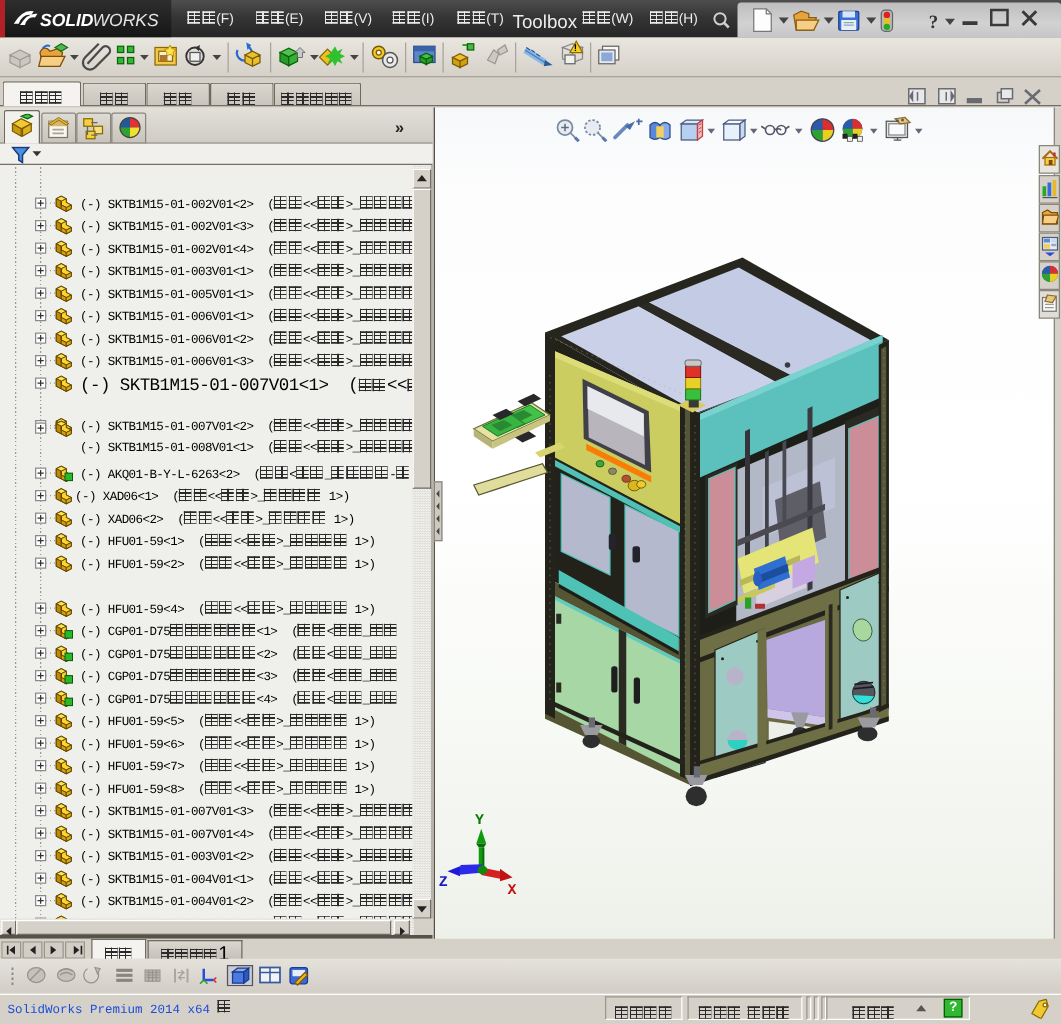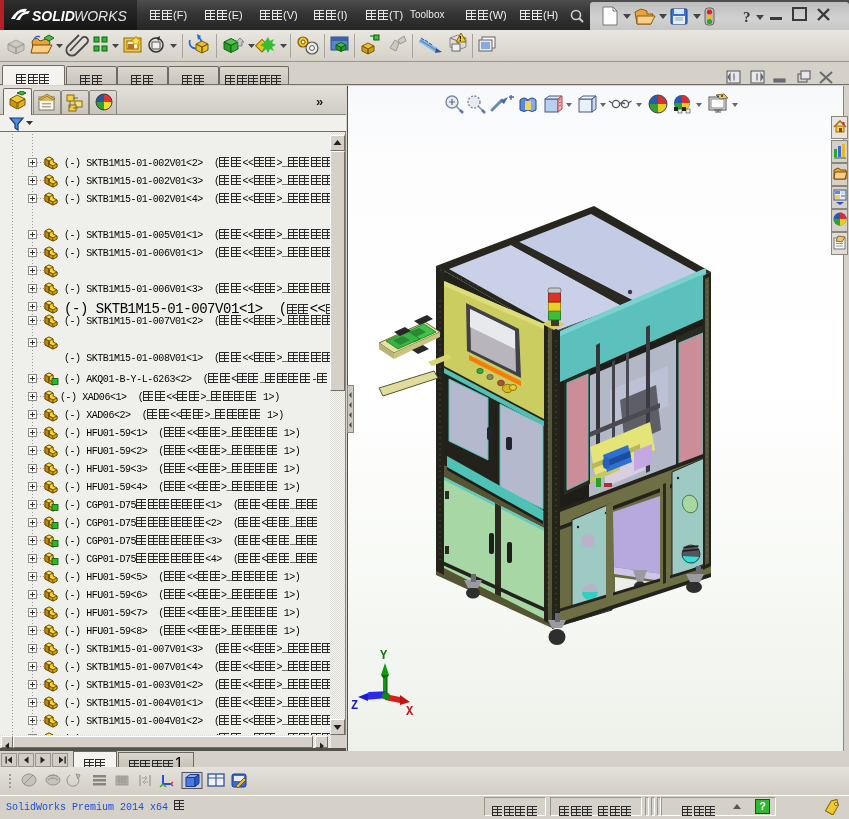--- a/index.html
+++ b/index.html
@@ -21,21 +21,21 @@
 <path d="M3 14 Q10 2 19 4 L17 7 Q10 6 7 14 Z" fill="#fff"></path>
 <path d="M8 15 Q14 5 22 6 L20 9 Q14 8 12 15 Z" fill="#fff"></path>
 <text x="24" y="15.5" font-family="Liberation Sans" font-size="14" font-weight="bold" font-style="italic" fill="#ffffff">SOLID</text>
 <text x="66" y="15.5" font-family="Liberation Sans" font-size="14" font-style="italic" fill="#e4e4e4">WORKS</text>
 </svg>
 <div class="abs" style="left:150px;top:9px;font-size:11px;color:#ececec;white-space:nowrap"><span class="kw"></span><span class="kw"></span>(F)</div>
 <div class="abs" style="left:205px;top:9px;font-size:11px;color:#ececec;white-space:nowrap"><span class="kw"></span><span class="kw"></span>(E)</div>
 <div class="abs" style="left:260px;top:9px;font-size:11px;color:#ececec;white-space:nowrap"><span class="kw"></span><span class="kw"></span>(V)</div>
 <div class="abs" style="left:314px;top:9px;font-size:11px;color:#ececec;white-space:nowrap"><span class="kw"></span><span class="kw"></span>(I)</div>
 <div class="abs" style="left:366px;top:9px;font-size:11px;color:#ececec;white-space:nowrap"><span class="kw"></span><span class="kw"></span>(T)</div>
-<div class="abs" style="left:410px;top:9px;font-size:10px;color:#ececec;white-space:nowrap">Toolbox</div>
+<div class="abs" style="left:410px;top:9px;font-size:15px;color:#ececec;white-space:nowrap">Toolbox</div>
 <div class="abs" style="left:466px;top:9px;font-size:11px;color:#ececec;white-space:nowrap"><span class="kw"></span><span class="kw"></span>(W)</div>
 <div class="abs" style="left:520px;top:9px;font-size:11px;color:#ececec;white-space:nowrap"><span class="kw"></span><span class="kw"></span>(H)</div>
 <svg class="abs" style="left:568px;top:8px" width="18" height="16" viewBox="0 0 18 16">
 <circle cx="8" cy="7" r="4.5" fill="none" stroke="#cfcfcf" stroke-width="1.6"></circle>
       <line x1="11" y1="10" x2="15" y2="14" stroke="#cfcfcf" stroke-width="2"></line>
     </svg>
 <div class="abs" style="left:590px;top:2px;width:259px;height:28px;background:linear-gradient(180deg,#bdbdbd,#d2d2d2 60%,#c6c6c6);border-radius:3px 3px 0 0"></div>
 
 <svg class="abs" style="left:601px;top:6px" width="240" height="20" viewBox="0 0 240 20">
 
@@ -260,20 +260,30 @@
       <div class="abs" style="left:0;top:58px;width:330px;height:18px">
 <div class="abs" style="left:28px;top:4px;width:9px;height:9px;background:#fff;border:1px solid #8a8a8a"></div>
 <div class="abs" style="left:30px;top:8px;width:5px;height:1px;background:#333"></div>
 <div class="abs" style="left:32px;top:6px;width:1px;height:5px;background:#333"></div>
 <div class="abs" style="left:37px;top:8px;width:7px;height:1px;background:repeating-linear-gradient(90deg,#9a9a9a 0 1px,transparent 1px 3px)"></div>
 <svg class="abs" style="left:43px;top:0" width="16" height="17" viewBox="0 0 16 17">
           <use href="#part"></use>
         </svg>
 <div class="abs mono" style="left:64px;top:3px;font-size:10px;letter-spacing:-0.45px;color:#000;white-space:nowrap">(-) SKTB1M15-01-002V01&lt;4&gt; &nbsp;(<span class="k"></span><span class="k"></span>&lt;&lt;<span class="k"></span><span class="k"></span>&gt;_<span class="k"></span><span class="k"></span><span class="k"></span><span class="k"></span></div>
 </div>
+      <div class="abs" style="left:0;top:76px;width:330px;height:18px">
+<div class="abs" style="left:28px;top:4px;width:9px;height:9px;background:#fff;border:1px solid #8a8a8a"></div>
+<div class="abs" style="left:30px;top:8px;width:5px;height:1px;background:#333"></div>
+<div class="abs" style="left:32px;top:6px;width:1px;height:5px;background:#333"></div>
+<div class="abs" style="left:37px;top:8px;width:7px;height:1px;background:repeating-linear-gradient(90deg,#9a9a9a 0 1px,transparent 1px 3px)"></div>
+<svg class="abs" style="left:43px;top:0" width="16" height="17" viewBox="0 0 16 17">
+          <use href="#part"></use>
+        </svg>
+<div class="abs mono" style="left:64px;top:3px;font-size:10px;letter-spacing:-0.45px;color:#000;white-space:nowrap">(-) SKTB1M15-01-003V01&lt;1&gt; &nbsp;(<span class="k"></span><span class="k"></span>&lt;&lt;<span class="k"></span><span class="k"></span>&gt;_<span class="k"></span><span class="k"></span><span class="k"></span><span class="k"></span></div>
+</div>
       <div class="abs" style="left:0;top:94px;width:330px;height:18px">
 <div class="abs" style="left:28px;top:4px;width:9px;height:9px;background:#fff;border:1px solid #8a8a8a"></div>
 <div class="abs" style="left:30px;top:8px;width:5px;height:1px;background:#333"></div>
 <div class="abs" style="left:32px;top:6px;width:1px;height:5px;background:#333"></div>
 <div class="abs" style="left:37px;top:8px;width:7px;height:1px;background:repeating-linear-gradient(90deg,#9a9a9a 0 1px,transparent 1px 3px)"></div>
 <svg class="abs" style="left:43px;top:0" width="16" height="17" viewBox="0 0 16 17">
           <use href="#part"></use>
         </svg>
 <div class="abs mono" style="left:64px;top:3px;font-size:10px;letter-spacing:-0.45px;color:#000;white-space:nowrap">(-) SKTB1M15-01-005V01&lt;1&gt; &nbsp;(<span class="k"></span><span class="k"></span>&lt;&lt;<span class="k"></span><span class="k"></span>&gt;_<span class="k"></span><span class="k"></span><span class="k"></span><span class="k"></span></div>
 </div>
@@ -288,20 +298,21 @@
 <div class="abs mono" style="left:64px;top:3px;font-size:10px;letter-spacing:-0.45px;color:#000;white-space:nowrap">(-) SKTB1M15-01-006V01&lt;1&gt; &nbsp;(<span class="k"></span><span class="k"></span>&lt;&lt;<span class="k"></span><span class="k"></span>&gt;_<span class="k"></span><span class="k"></span><span class="k"></span><span class="k"></span></div>
 </div>
       <div class="abs" style="left:0;top:130px;width:330px;height:18px">
 <div class="abs" style="left:28px;top:4px;width:9px;height:9px;background:#fff;border:1px solid #8a8a8a"></div>
 <div class="abs" style="left:30px;top:8px;width:5px;height:1px;background:#333"></div>
 <div class="abs" style="left:32px;top:6px;width:1px;height:5px;background:#333"></div>
 <div class="abs" style="left:37px;top:8px;width:7px;height:1px;background:repeating-linear-gradient(90deg,#9a9a9a 0 1px,transparent 1px 3px)"></div>
 <svg class="abs" style="left:43px;top:0" width="16" height="17" viewBox="0 0 16 17">
           <use href="#part"></use>
         </svg>
+<div class="abs mono" style="left:64px;top:3px;font-size:10px;letter-spacing:-0.45px;color:#000;white-space:nowrap">(-) SKTB1M15-01-006V01&lt;2&gt; &nbsp;(<span class="k"></span><span class="k"></span>&lt;&lt;<span class="k"></span><span class="k"></span>&gt;_<span class="k"></span><span class="k"></span><span class="k"></span><span class="k"></span></div>
 </div>
       <div class="abs" style="left:0;top:148px;width:330px;height:18px">
 <div class="abs" style="left:28px;top:4px;width:9px;height:9px;background:#fff;border:1px solid #8a8a8a"></div>
 <div class="abs" style="left:30px;top:8px;width:5px;height:1px;background:#333"></div>
 <div class="abs" style="left:32px;top:6px;width:1px;height:5px;background:#333"></div>
 <div class="abs" style="left:37px;top:8px;width:7px;height:1px;background:repeating-linear-gradient(90deg,#9a9a9a 0 1px,transparent 1px 3px)"></div>
 <svg class="abs" style="left:43px;top:0" width="16" height="17" viewBox="0 0 16 17">
           <use href="#part"></use>
         </svg>
 <div class="abs mono" style="left:64px;top:3px;font-size:10px;letter-spacing:-0.45px;color:#000;white-space:nowrap">(-) SKTB1M15-01-006V01&lt;3&gt; &nbsp;(<span class="k"></span><span class="k"></span>&lt;&lt;<span class="k"></span><span class="k"></span>&gt;_<span class="k"></span><span class="k"></span><span class="k"></span><span class="k"></span></div>
@@ -309,21 +320,21 @@
       <div class="abs" style="left:0;top:166px;width:330px;height:18px">
 <div class="abs" style="left:28px;top:4px;width:9px;height:9px;background:#fff;border:1px solid #8a8a8a"></div>
 <div class="abs" style="left:30px;top:8px;width:5px;height:1px;background:#333"></div>
 <div class="abs" style="left:32px;top:6px;width:1px;height:5px;background:#333"></div>
 <div class="abs" style="left:37px;top:8px;width:7px;height:1px;background:repeating-linear-gradient(90deg,#9a9a9a 0 1px,transparent 1px 3px)"></div>
 <svg class="abs" style="left:43px;top:0" width="16" height="17" viewBox="0 0 16 17">
           <use href="#part"></use>
         </svg>
 <div class="abs mono" style="left:64px;top:3px;font-size:14px;letter-spacing:-0.45px;color:#000;white-space:nowrap">(-) SKTB1M15-01-007V01&lt;1&gt; &nbsp;(<span class="k"></span><span class="k"></span>&lt;&lt;<span class="k"></span><span class="k"></span>&gt;_<span class="k"></span><span class="k"></span><span class="k"></span><span class="k"></span></div>
 </div>
-      <div class="abs" style="left:0;top:180px;width:330px;height:18px">
+      <div class="abs" style="left:0;top:200px;width:330px;height:18px">
 <div class="abs" style="left:28px;top:4px;width:9px;height:9px;background:#fff;border:1px solid #8a8a8a"></div>
 <div class="abs" style="left:30px;top:8px;width:5px;height:1px;background:#333"></div>
 <div class="abs" style="left:32px;top:6px;width:1px;height:5px;background:#333"></div>
 <div class="abs" style="left:37px;top:8px;width:7px;height:1px;background:repeating-linear-gradient(90deg,#9a9a9a 0 1px,transparent 1px 3px)"></div>
 <svg class="abs" style="left:43px;top:0" width="16" height="17" viewBox="0 0 16 17">
           <use href="#part"></use>
         </svg>
 <div class="abs mono" style="left:64px;top:3px;font-size:10px;letter-spacing:-0.45px;color:#000;white-space:nowrap">(-) SKTB1M15-01-007V01&lt;2&gt; &nbsp;(<span class="k"></span><span class="k"></span>&lt;&lt;<span class="k"></span><span class="k"></span>&gt;_<span class="k"></span><span class="k"></span><span class="k"></span><span class="k"></span></div>
 </div>
       <div class="abs" style="left:0;top:202px;width:330px;height:18px">
@@ -378,30 +389,20 @@
 </div>
       <div class="abs" style="left:0;top:310px;width:330px;height:18px">
 <div class="abs" style="left:28px;top:4px;width:9px;height:9px;background:#fff;border:1px solid #8a8a8a"></div>
 <div class="abs" style="left:30px;top:8px;width:5px;height:1px;background:#333"></div>
 <div class="abs" style="left:32px;top:6px;width:1px;height:5px;background:#333"></div>
 <div class="abs" style="left:37px;top:8px;width:7px;height:1px;background:repeating-linear-gradient(90deg,#9a9a9a 0 1px,transparent 1px 3px)"></div>
 <svg class="abs" style="left:43px;top:0" width="16" height="17" viewBox="0 0 16 17">
           <use href="#part"></use>
         </svg>
 <div class="abs mono" style="left:64px;top:3px;font-size:10px;letter-spacing:-0.45px;color:#000;white-space:nowrap">(-) HFU01-59&lt;2&gt; &nbsp;(<span class="k"></span><span class="k"></span>&lt;&lt;<span class="k"></span><span class="k"></span>&gt;_<span class="k"></span><span class="k"></span><span class="k"></span><span class="k"></span> 1&gt;)</div>
-</div>
-      <div class="abs" style="left:0;top:328px;width:330px;height:18px">
-<div class="abs" style="left:28px;top:4px;width:9px;height:9px;background:#fff;border:1px solid #8a8a8a"></div>
-<div class="abs" style="left:30px;top:8px;width:5px;height:1px;background:#333"></div>
-<div class="abs" style="left:32px;top:6px;width:1px;height:5px;background:#333"></div>
-<div class="abs" style="left:37px;top:8px;width:7px;height:1px;background:repeating-linear-gradient(90deg,#9a9a9a 0 1px,transparent 1px 3px)"></div>
-<svg class="abs" style="left:43px;top:0" width="16" height="17" viewBox="0 0 16 17">
-          <use href="#part"></use>
-        </svg>
-<div class="abs mono" style="left:64px;top:3px;font-size:10px;letter-spacing:-0.45px;color:#000;white-space:nowrap">(-) HFU01-59&lt;3&gt; &nbsp;(<span class="k"></span><span class="k"></span>&lt;&lt;<span class="k"></span><span class="k"></span>&gt;_<span class="k"></span><span class="k"></span><span class="k"></span><span class="k"></span> 1&gt;)</div>
 </div>
       <div class="abs" style="left:0;top:346px;width:330px;height:18px">
 <div class="abs" style="left:28px;top:4px;width:9px;height:9px;background:#fff;border:1px solid #8a8a8a"></div>
 <div class="abs" style="left:30px;top:8px;width:5px;height:1px;background:#333"></div>
 <div class="abs" style="left:32px;top:6px;width:1px;height:5px;background:#333"></div>
 <div class="abs" style="left:37px;top:8px;width:7px;height:1px;background:repeating-linear-gradient(90deg,#9a9a9a 0 1px,transparent 1px 3px)"></div>
 <svg class="abs" style="left:43px;top:0" width="16" height="17" viewBox="0 0 16 17">
           <use href="#part"></use>
         </svg>
 <div class="abs mono" style="left:64px;top:3px;font-size:10px;letter-spacing:-0.45px;color:#000;white-space:nowrap">(-) HFU01-59&lt;4&gt; &nbsp;(<span class="k"></span><span class="k"></span>&lt;&lt;<span class="k"></span><span class="k"></span>&gt;_<span class="k"></span><span class="k"></span><span class="k"></span><span class="k"></span> 1&gt;)</div>

